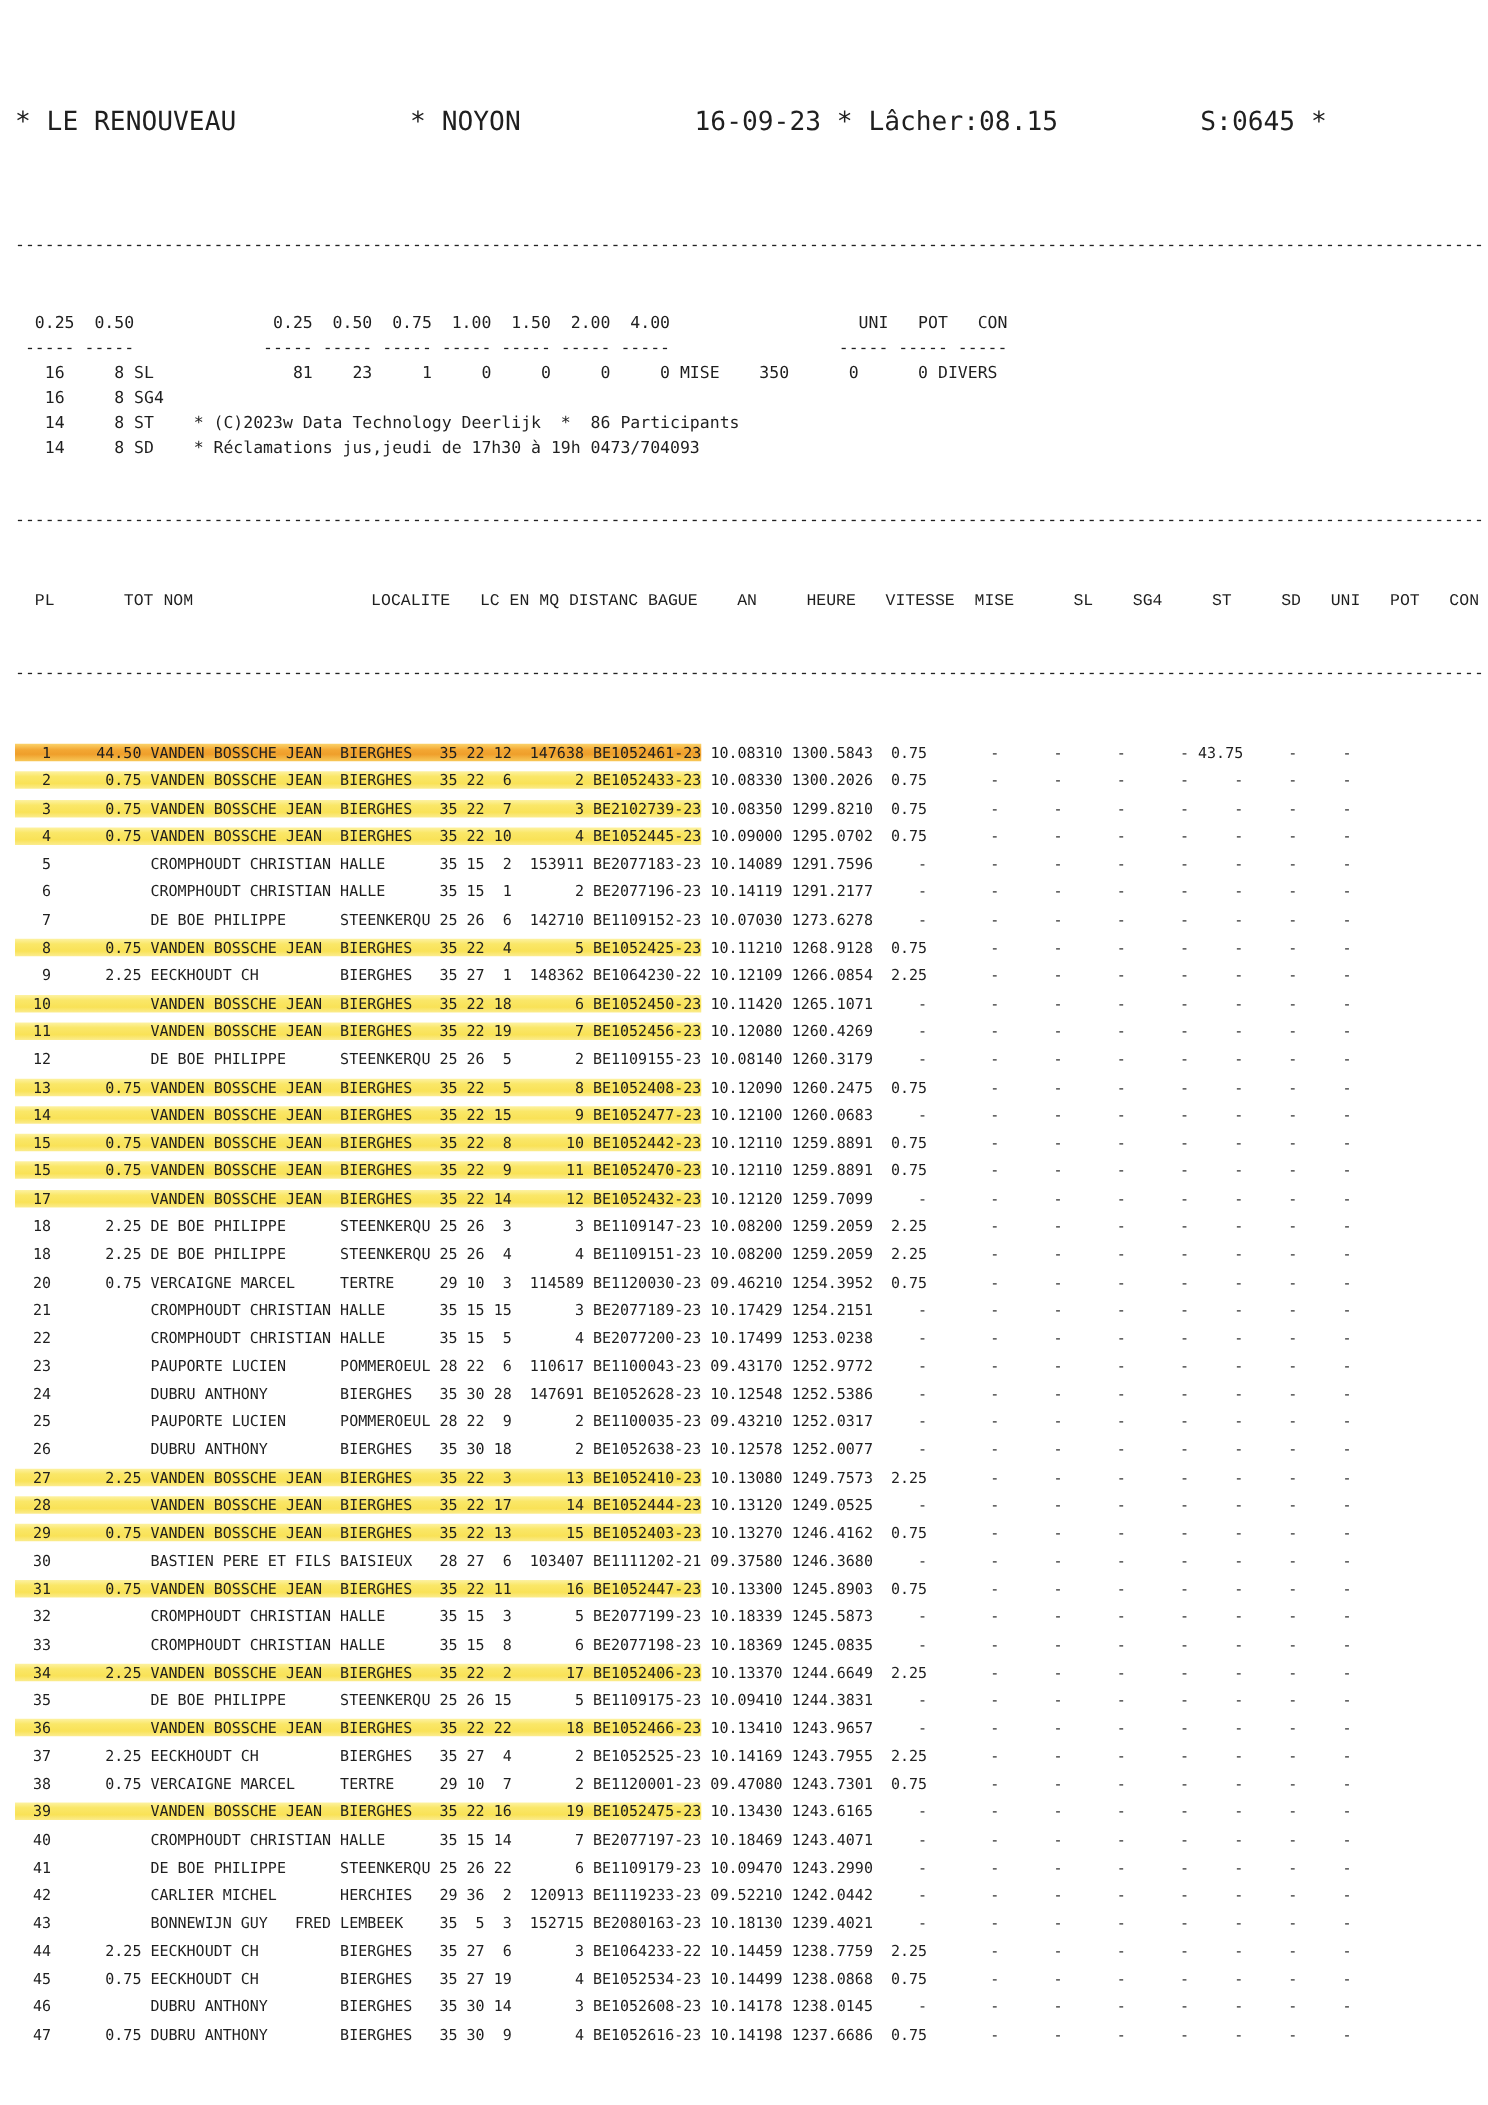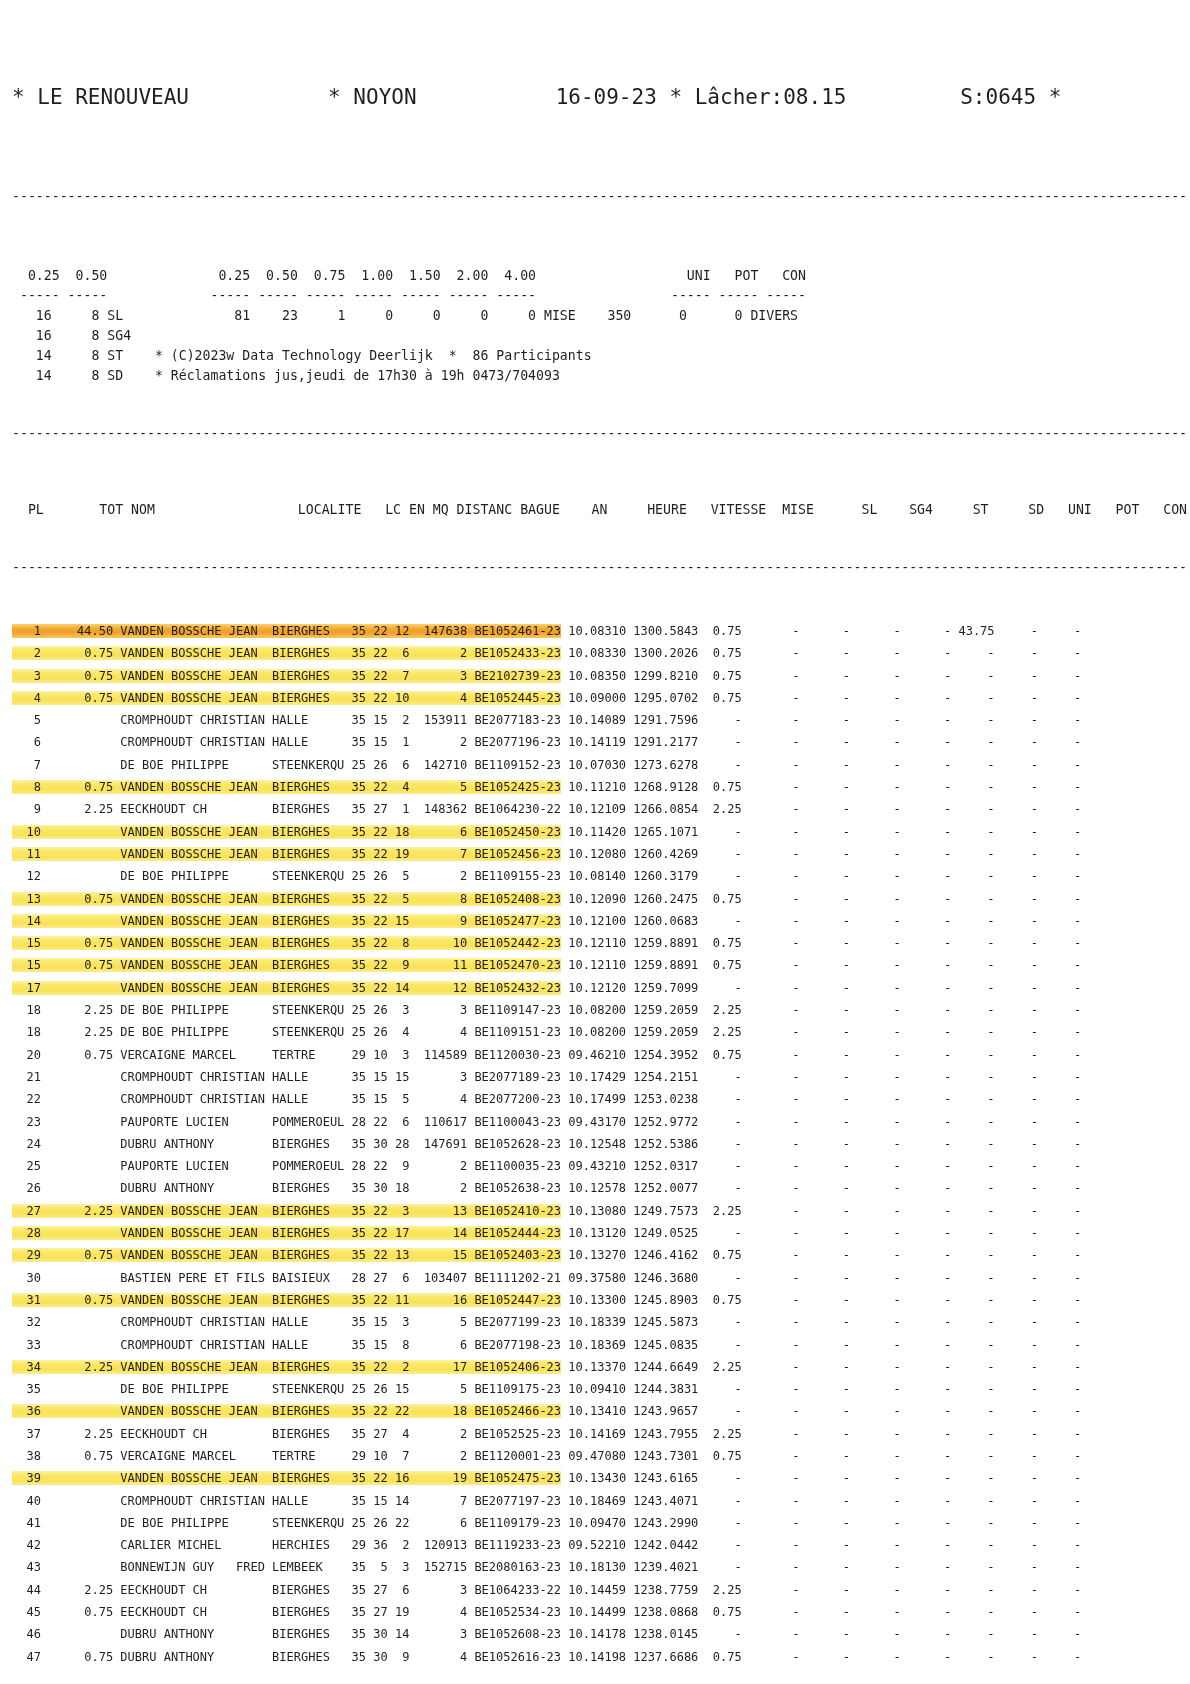--- a/index.html
+++ b/index.html
@@ -6,25 +6,25 @@
   #sheet{
     width:1190px;height:1684px;
     padding:8px 0 0 12px;box-sizing:border-box;
     font-family:"DejaVu Sans Mono",monospace;
     color:#1f1f1f;
     white-space:pre;
     font-variant-ligatures:none;
   }
   .masthead .ln{font-size:21px;line-height:27px;letter-spacing:0;}
   .sep{font-size:13.2px;line-height:15px;margin:2px 0;color:#222;}
-  .stakes{margin-top:22px;}
+  .stakes{margin-top:5px;}
   .stakes .ln{font-size:13.2px;line-height:20px;}
   .results{margin-top:5px;}
   .results .ln{font-size:12px;line-height:22.3px;}
-  .colhdr{font-size:13.2px;line-height:20px;margin-top:19px;}
+  .colhdr{font-size:13.2px;line-height:20px;margin-top:7px;font-family:Liberation Mono, monospace;}
   .hl2{background:linear-gradient(180deg,#fdf2a2 0%,#fae768 30%,#f9e257 70%,#fbec8e 100%);}
   .hl1{background:linear-gradient(180deg,#fbd36a 0%,#f3a733 35%,#ef9f2b 60%,#f8c858 100%);}
 </style>
 </head>
 <body>
 
 <div id="sheet">
   <div class="masthead">
     <div class="ln" id="mast1">* LE RENOUVEAU           * NOYON           16-09-23 * Lâcher:08.15         S:0645 *</div>
   </div>

